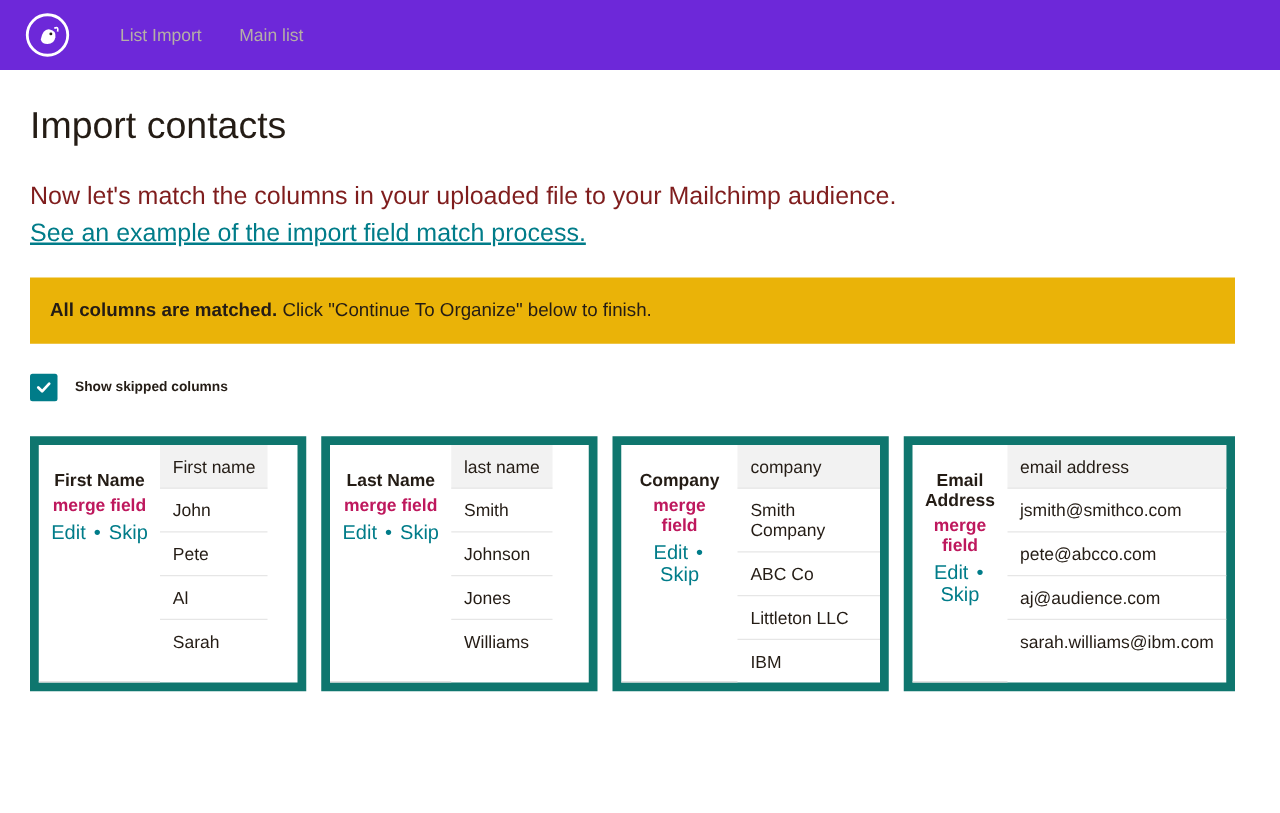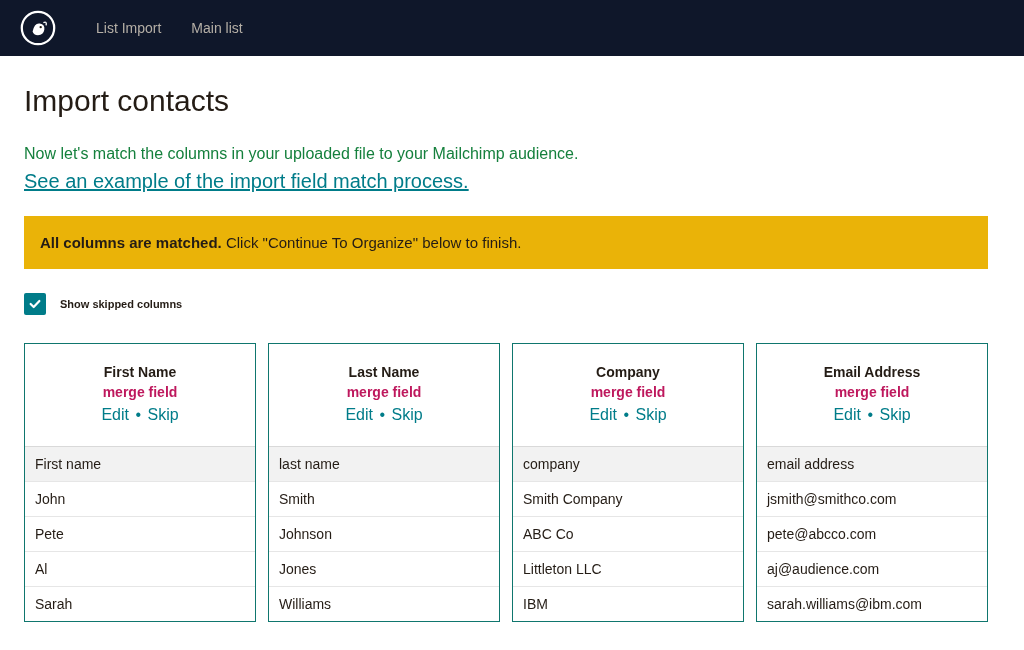--- a/index.html
+++ b/index.html
@@ -4,21 +4,21 @@
 <style>
   * { box-sizing: border-box; margin: 0; padding: 0; }
   body {
     font-family: "Helvetica Neue", Helvetica, Arial, sans-serif;
     font-size: 14px;
     color: #241c15;
     width: 1024px;
     background: #fff;
   }
   .topbar {
-    background: #0f172a;
+    background: #6d28d9;
     height: 56px;
     display: flex;
     align-items: center;
     padding: 0 20px;
   }
   .logo {
     width: 36px;
     height: 36px;
     margin-right: 40px;
   }
@@ -32,22 +32,22 @@
   .content {
     padding: 28px 36px 20px 24px;
   }
   h1.page-title {
     font-size: 30px;
     font-weight: 400;
     color: #241c15;
     margin-bottom: 24px;
   }
   .subtitle {
-    font-size: 16px;
-    color: #15803d;
+    font-size: 20px;
+    color: #7f1d1d;
     line-height: 1.5;
   }
   .example-link {
     color: #007c89;
     text-decoration: underline;
     font-size: 20px;
     cursor: pointer;
     display: inline-block;
     line-height: 1.5;
   }
@@ -82,23 +82,23 @@
     font-weight: 600;
     color: #241c15;
   }
   .columns-row {
     display: flex;
     gap: 12px;
     margin-top: 28px;
   }
   .column-card {
     flex: 1;
-    border: 1px solid #0f766e;
-    display: flex;
-    flex-direction: column;
+    border: 7px solid #0f766e;
+    display: flex;
+    flex-direction: row;
   }
   .column-header {
     padding: 20px 10px 22px 10px;
     text-align: center;
     border-bottom: 1px solid #d9d9d9;
   }
   .col-title {
     font-weight: 700;
     font-size: 14px;
     color: #241c15;

